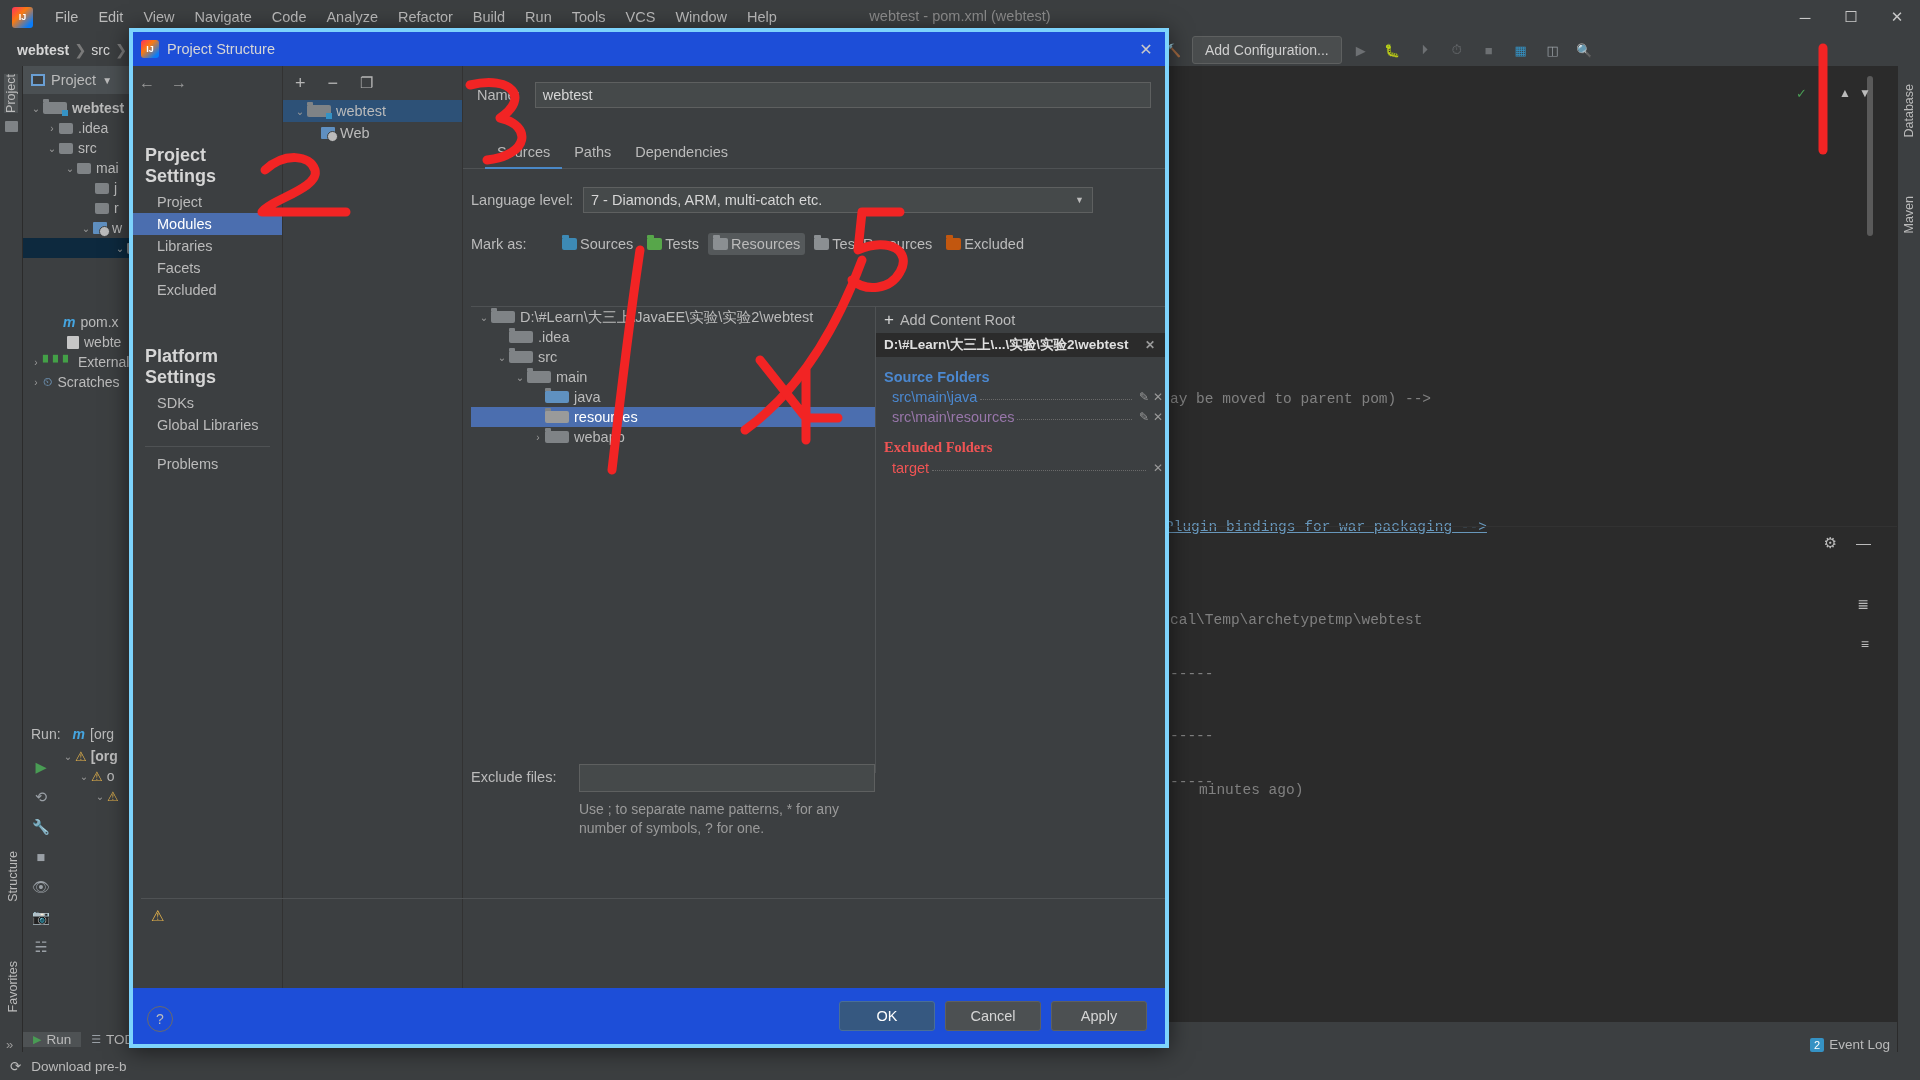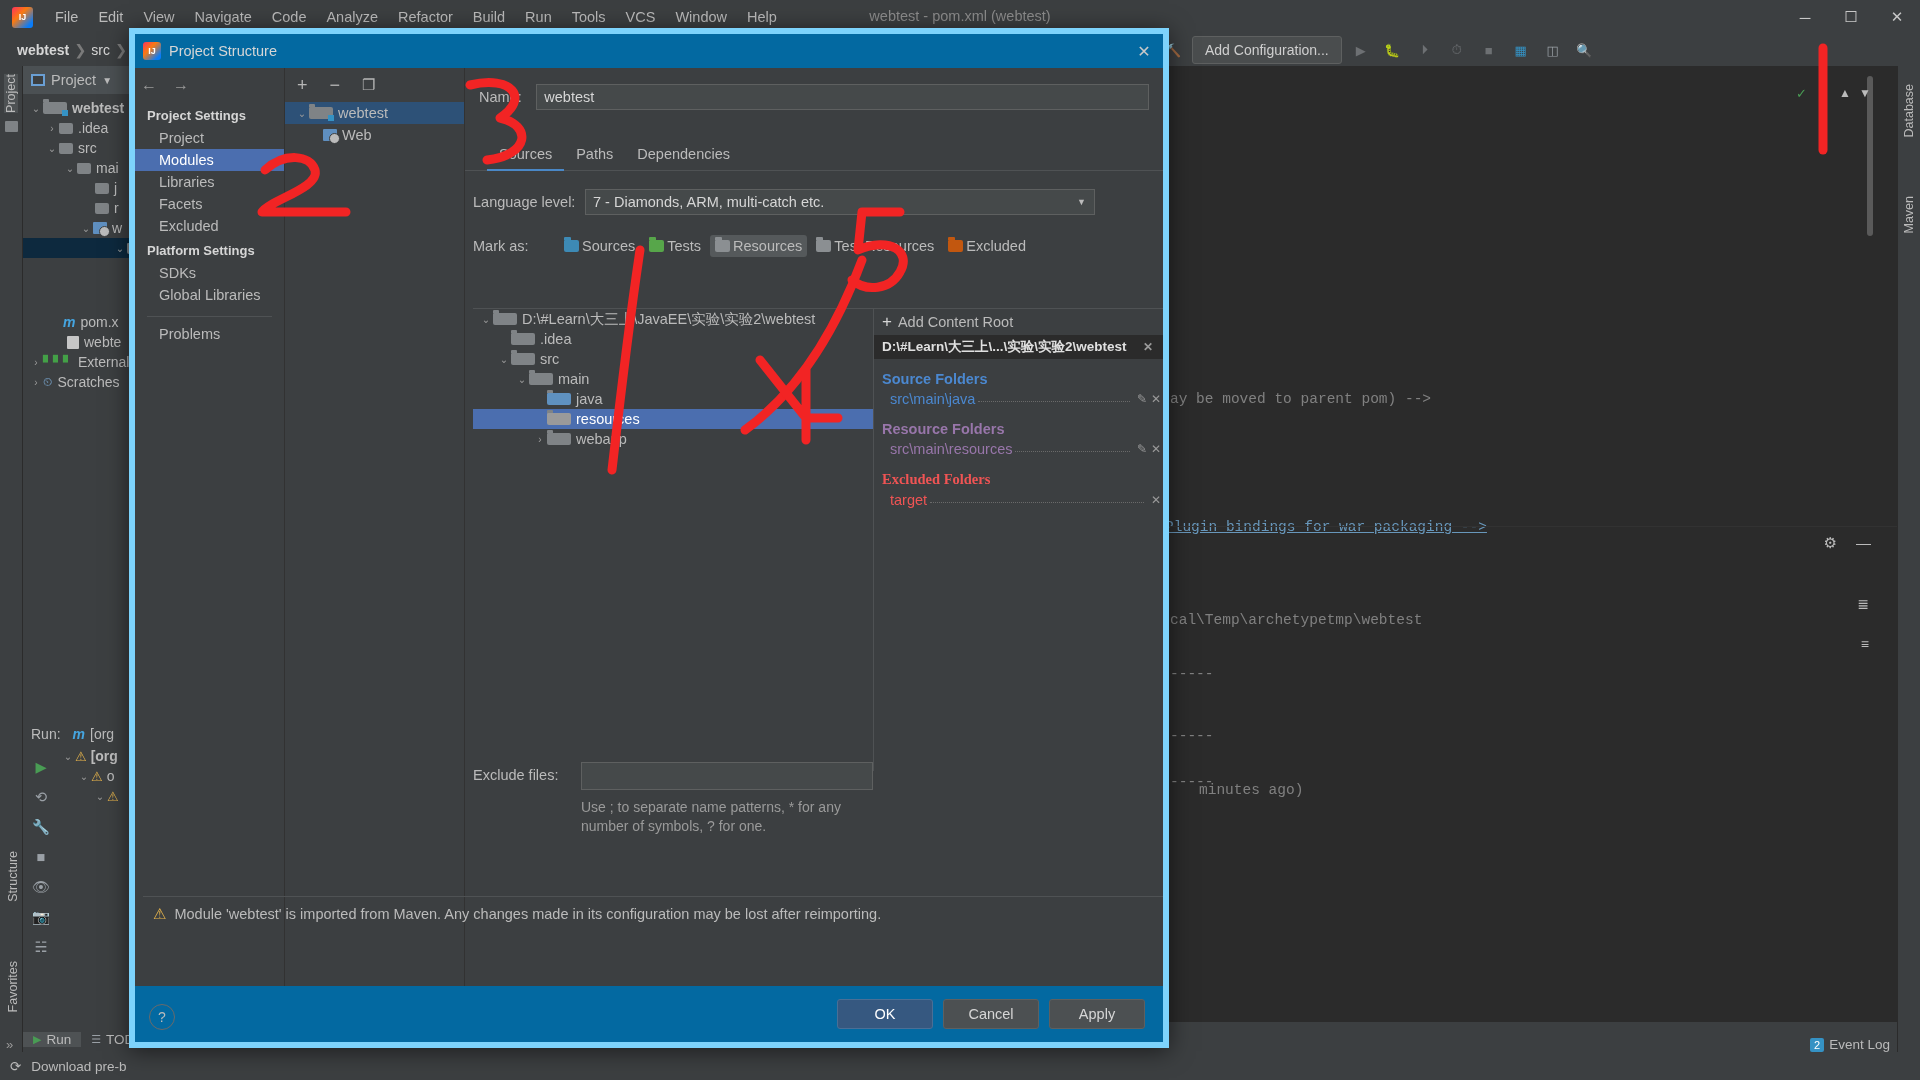--- a/index.html
+++ b/index.html
@@ -128,42 +128,42 @@
     font-size:13.5px;
   }
   .tool-tab { display:flex; align-items:center; padding: 0 10px; color:#bbbbbb;}
   .tool-tab.active { background:#4e5254; }
   .evt-log { position:absolute; right: 30px; bottom:28px; display:flex; align-items:center; font-size:13.5px;}
   .evt-badge { background:#3592c4; color:#fff; border-radius:2px; font-size:11px; padding:1px 4px; margin-right:5px;}
 
   
   .dialog {
     position: absolute; left: 129px; top: 28px; width: 1040px; height: 1020px;
-    background: #0369a1; border: 6px solid #7dd3fc;
+    background: #1d4ed8; border: 4px solid #7dd3fc;
     box-shadow: 0 3px 22px rgba(0,0,0,.55);
   }
   .dlg-title {
     height: 34px; display: flex; align-items: center; padding-left: 8px;
     font-size: 14.5px; color: #d6d6d6;
   }
   .dlg-title .ij-logo { margin-left: 0; margin-right: 8px; width: 18px; height: 18px; }
   .dlg-close {
     position: absolute; right: 6px; top: 6px; width: 26px; height: 22px;
     display:flex; align-items:center;justify-content:center; color:#c8c8c8; font-size:16px;
   }
 
   .dlg-body { position: absolute; left:0; top:34px; right:0; bottom:56px; }
 
   
   .nav-col {
     position:absolute; left:0; top:0; width:150px; bottom:0;
     background: #3c3f41; border-right:1px solid #323232;
   }
   .nav-tools { height:34px; display:flex; align-items:center; padding-left:6px; gap:16px; color:#9a9a9a; font-size:16px;}
-  .nav-group { font-weight:bold; color:#d6d6d6; font-size:13px; padding:6px 0 4px 12px; }
+  .nav-group { font-weight:bold; color:#d6d6d6; font-size:18px; padding:6px 0 4px 12px;margin-top:39px; }
   .nav-item { font-size:14.5px; color:#bbbbbb; padding:3px 0 3px 24px; }
   .nav-item.selected { background:#4b6eaf; color:#ffffff; }
   .nav-sep { height:1px; background:#4f5254; margin:10px 12px 6px 12px; }
 
   
   .mod-col {
     position:absolute; left:150px; top:0; width:180px; bottom:0;
     background:#3c3f41; border-right:1px solid #323232;
   }
   .mod-tools { height:34px; display:flex; align-items:center; gap:22px; padding-left:12px; color:#b6b6b6; font-size:18px;}
@@ -590,21 +590,20 @@
           </div>
 
           <div class="fgroup-title src">Source Folders</div>
           <div class="fgroup-item src">
             <span>src\main\java</span>
             <span class="dots"></span>
             <span class="mini-ic">✎</span>
             <span class="mini-ic">✕</span>
           </div>
 
-          <div class="fgroup-title res">Resource Folders</div>
           <div class="fgroup-item res">
             <span>src\main\resources</span>
             <span class="dots"></span>
             <span class="mini-ic">✎</span>
             <span class="mini-ic">✕</span>
           </div>
 
           <div class="fgroup-title exc">Excluded Folders</div>
           <div class="fgroup-item exc">
             <span>target</span>
@@ -618,21 +617,20 @@
           <div style="flex:1;">
             <div class="txtfield" style="height:28px;" placeholder=""></div>
             <div class="hint" style="margin-top:8px; max-width:430px;">Use ; to separate name patterns, * for any number of symbols, ? for one.</div>
           </div>
         </div>
 
       </div>
 
       <div class="warnbar">
         <span class="warn-ic">⚠</span>
-        <span>Module 'webtest' is imported from Maven. Any changes made in its configuration may be lost after reimporting.</span>
       </div>
 
     </div>
 
     <div class="help-btn">?</div>
     <div class="dlg-footer">
       <div class="btn primary">OK</div>
       <div class="btn">Cancel</div>
       <div class="btn">Apply</div>
     </div>

